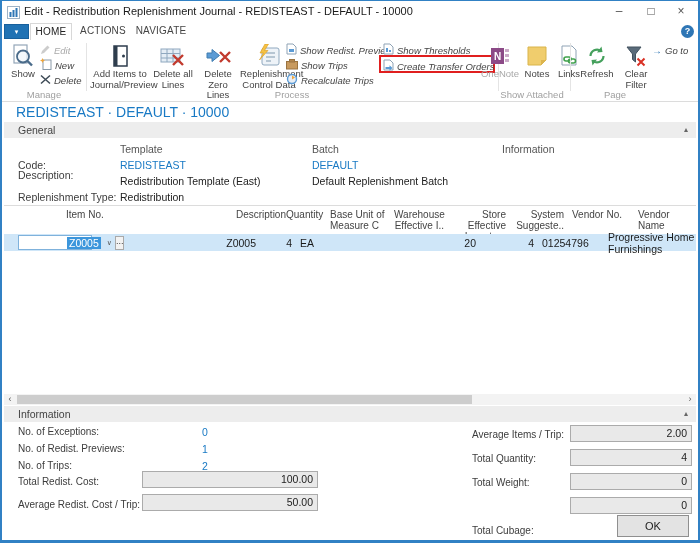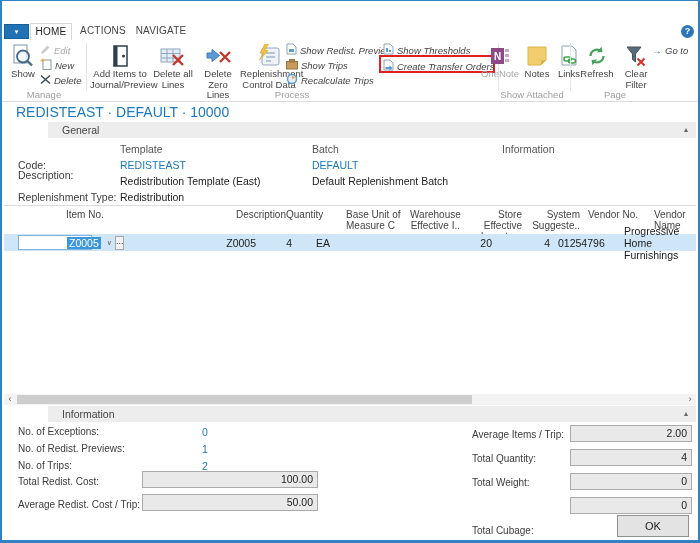--- a/index.html
+++ b/index.html
@@ -49,38 +49,38 @@
   .b-refresh{left:576px;width:38px;}
   .b-clear{left:617px;width:34px;}
   .goto{left:650px;top:3px;}
   .g-manage{left:0;width:84px;}
   .g-process{left:88px;width:404px;}
   .g-attached{left:478px;width:104px;}
   .g-page{left:576px;width:74px;}
   .arrow-blue{color:#2e76b5;font-weight:bold;font-size:10px;}
   
   .page-title{position:absolute;left:14px;top:103px;font-size:14px;color:#1879c4;}
-  .secbar{position:absolute;left:2px;right:2px;height:16px;background:#ededed;font-size:10.5px;color:#444;line-height:16px;margin-left:44px;}
+  .secbar{position:absolute;left:2px;right:2px;height:16px;background:#ededed;font-size:10.5px;color:#444;line-height:16px;}
   .secbar .lbl{margin-left:14px;}
   .secbar .caret{position:absolute;right:8px;top:0;font-size:8px;color:#666;}
   .bar-general{top:121px;}
   .bar-info{top:405px;}
   .flabel{position:absolute;font-size:10.5px;color:#3c3c3c;white-space:nowrap;}
   .fvalue{position:absolute;font-size:10.5px;color:#222;white-space:nowrap;}
   .flink{position:absolute;font-size:10.5px;color:#1879c4;white-space:nowrap;cursor:pointer;}
   
   .thead{position:absolute;left:2px;right:2px;top:204px;height:30px;display:flex;align-items:flex-start;
          padding:3px 0 0 14px;box-sizing:border-box;border-top:1px solid #dcdcdc;border-bottom:1px solid #dcdcdc;
          font-size:10px;color:#444;line-height:11px;}
   .trow{position:absolute;left:2px;right:2px;top:233px;height:17px;display:flex;align-items:center;
         padding-left:14px;box-sizing:border-box;background:#cfe6f8;font-size:10.5px;color:#1a1a1a;}
   .col-item{width:60px;padding-left:48px;}
   .col-desc{width:160px;text-align:right;}
   .col-qty{width:36px;text-align:right;}
-  .col-uom{width:62px;margin-left:24px;}
+  .col-uom{width:62px;margin-left:8px;}
   .col-wh{width:50px;margin-left:2px;text-align:right;}
   .col-store{width:62px;text-align:right;}
   .col-sys{width:58px;text-align:right;}
   .col-vno{width:58px;margin-left:8px;}
   .col-vname{flex:1;margin-left:8px;}
   .itemcell{background:#fff;border:1px solid #7fb2dc;height:15px;box-sizing:border-box;display:flex;align-items:center;width:74px;margin-right:-14px;}
   .itemcell .sel{background:#3c96dc;color:#fff;padding:0 2px;font-size:10.5px;}
   .itemcell .chev{font-size:7px;color:#555;margin:0 3px 0 6px;}
   .itemcell .ell{border:1px solid #a9a9a9;background:#f2f2f2;font-size:9px;line-height:9px;width:14px;height:12px;text-align:center;color:#333;}
   .rowdesc{margin-left:18px;}
@@ -92,20 +92,34 @@
   .ibox{position:absolute;height:17px;background:#e9e9e9;border:1px solid #ababab;box-sizing:border-box;
         font-size:10.5px;color:#222;text-align:right;line-height:15px;padding-right:4px;}
   .okbtn{position:absolute;left:615px;top:514px;width:72px;height:22px;background:#e3e3e3;border:1px solid #8f8f8f;
          font-size:11px;color:#222;font-family:"Liberation Sans",sans-serif;}
 </style>
 </head>
 <body>
 
 <div class="w">
 
+  <div class="titlebar">
+    <span class="app-icon">
+      <svg width="13" height="13">
+          <rect x="0.5" y="0.5" width="12" height="12" fill="#fff" stroke="#9fb3c6"></rect>
+          <rect x="2.5" y="6" width="2" height="5" fill="#2e76b5"></rect>
+          <rect x="5.5" y="4" width="2" height="7" fill="#2e76b5"></rect>
+          <rect x="8.5" y="2" width="2" height="9" fill="#2e76b5"></rect>
+        </svg>
+    </span>
+    <span class="title-text">Edit - Redistribution Replenishment Journal - REDISTEAST - DEFAULT - 10000</span>
+    <span class="winbtn btn-min">–</span>
+    <span class="winbtn btn-max">□</span>
+    <span class="winbtn btn-close">×</span>
+  </div>
 
   <div class="tabrow">
     <div class="appmenu">▾</div>
     <div class="tab active tab-home">HOME</div>
     <div class="tab tab-actions">ACTIONS</div>
     <div class="tab tab-nav">NAVIGATE</div>
     <div class="helpbtn">?</div>
   </div>
 
   <div class="ribbon">

